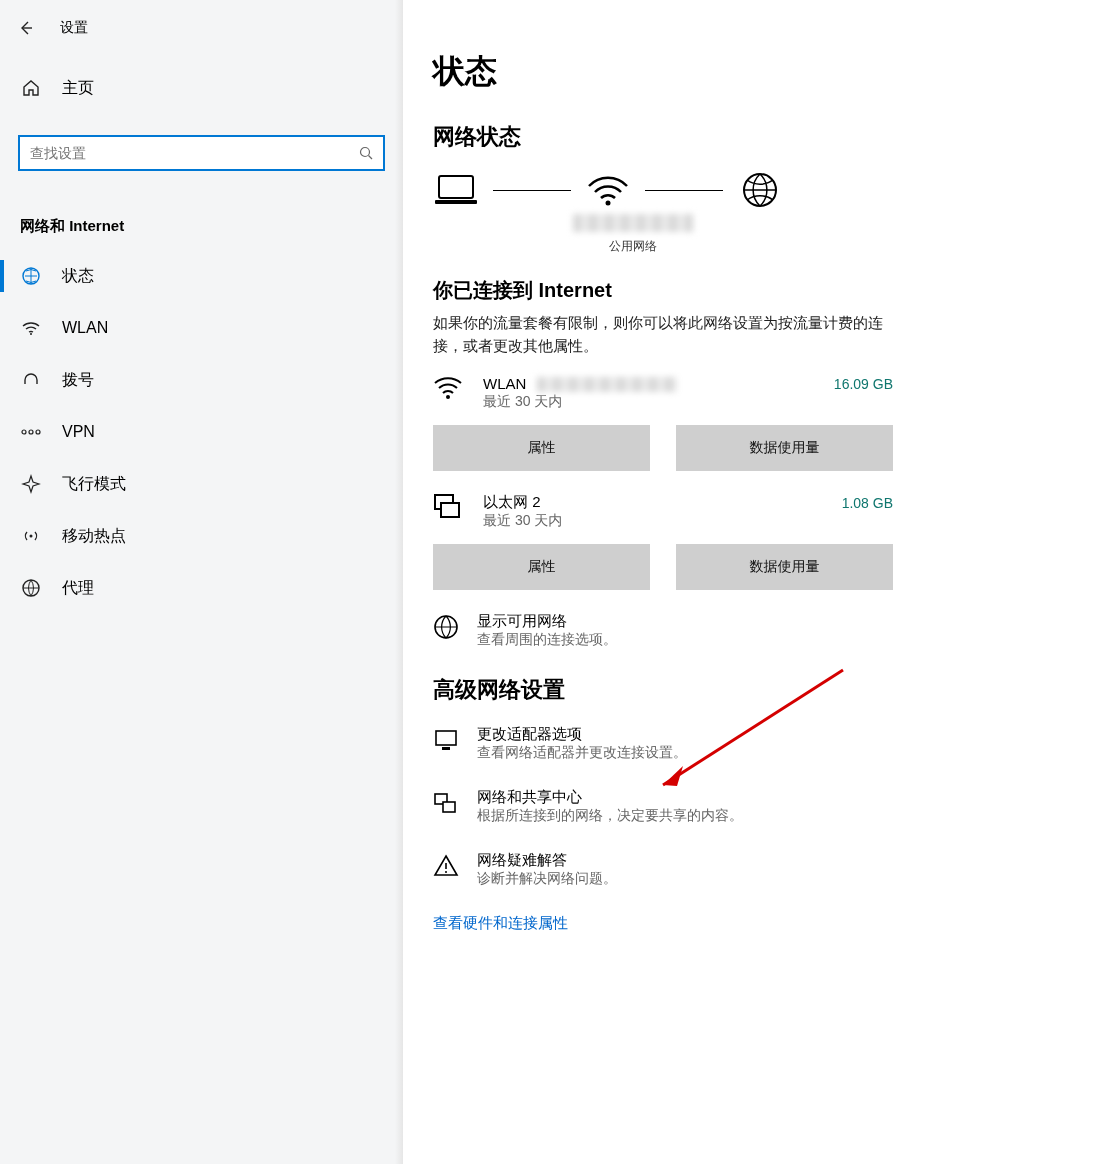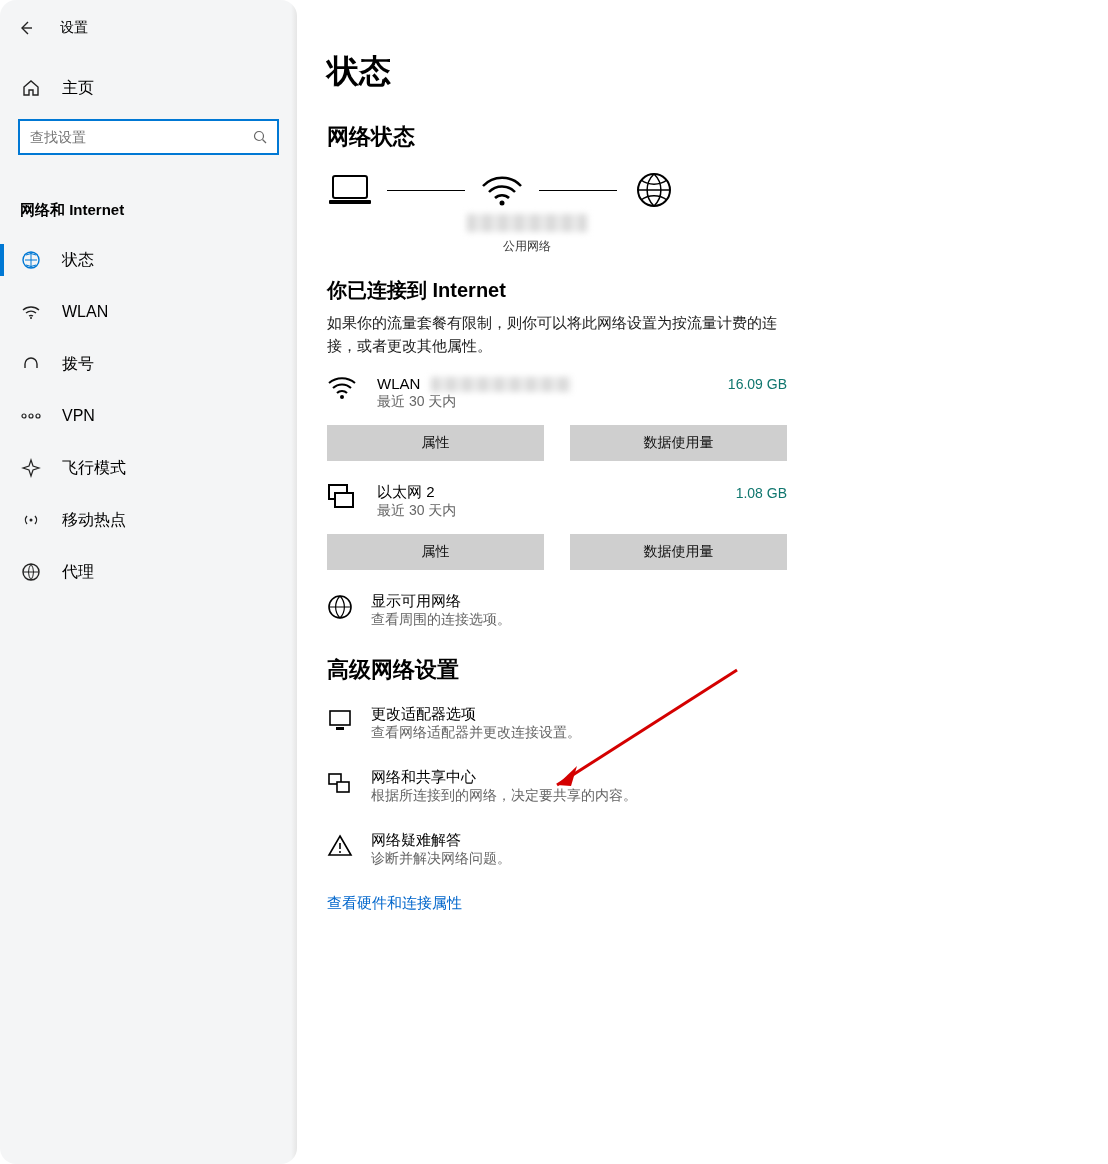--- a/index.html
+++ b/index.html
@@ -7,26 +7,25 @@
     margin: 0;
     font-family: "Segoe UI", "Microsoft YaHei", Arial, sans-serif;
     background: #fff;
     color: #000;
     width: 1108px;
     height: 1164px;
     overflow: hidden;
   }
   .window { display: flex; width: 100%; height: 100%; }
   .sidebar {
-    width: 297px;
+    width: 403px;
     background: linear-gradient(to right, #f4f5f6 0%, #f4f5f6 98%, #e6e6e6 100%);
     display: flex;
     flex-direction: column;
     padding-top: 10px;
-    border-radius: 16px;
   }
   .titlebar {
     display: flex;
     align-items: center;
     height: 35px;
     padding-left: 6px;
   }
   .back-btn {
     width: 40px; height: 30px;
     display: flex; align-items: center; justify-content: center;
@@ -43,21 +42,21 @@
     margin-top: 18px;
     font-size: 16px;
     gap: 20px;
   }
   .icon {
     width: 22px; height: 22px;
     display: inline-flex; align-items: center; justify-content: center;
     font-size: 18px;
     flex-shrink: 0;
   }
-  .search-wrap { padding: 2px 18px; margin-top: 4px; }
+  .search-wrap { padding: 2px 18px; margin-top: 20px; }
   .search {
     width: 100%;
     height: 36px;
     border: 2px solid #0078d4;
     padding: 4px 34px 4px 8px;
     font-size: 14px;
     background: #fff;
     position: relative;
     display: flex;
     align-items: center;
@@ -139,21 +138,21 @@
   .conn .name { font-size: 15px; }
   .conn .size { font-size: 14px; color: #0f766e; }
   .conn .sub { font-size: 14px; color: #666; }
   .btnrow {
     display: flex; gap: 26px;
     margin: 14px 0 22px 0;
     width: 460px;
   }
   .graybtn {
     flex: 1;
-    height: 36px;
+    height: 46px;
     background: #cfcfcf;
     border: none;
     font-size: 14px;
     color: #111;
     display: flex; align-items: center; justify-content: center;
   }
   .link-item {
     display: flex; align-items: flex-start;
     margin-bottom: 26px;
     gap: 16px;

